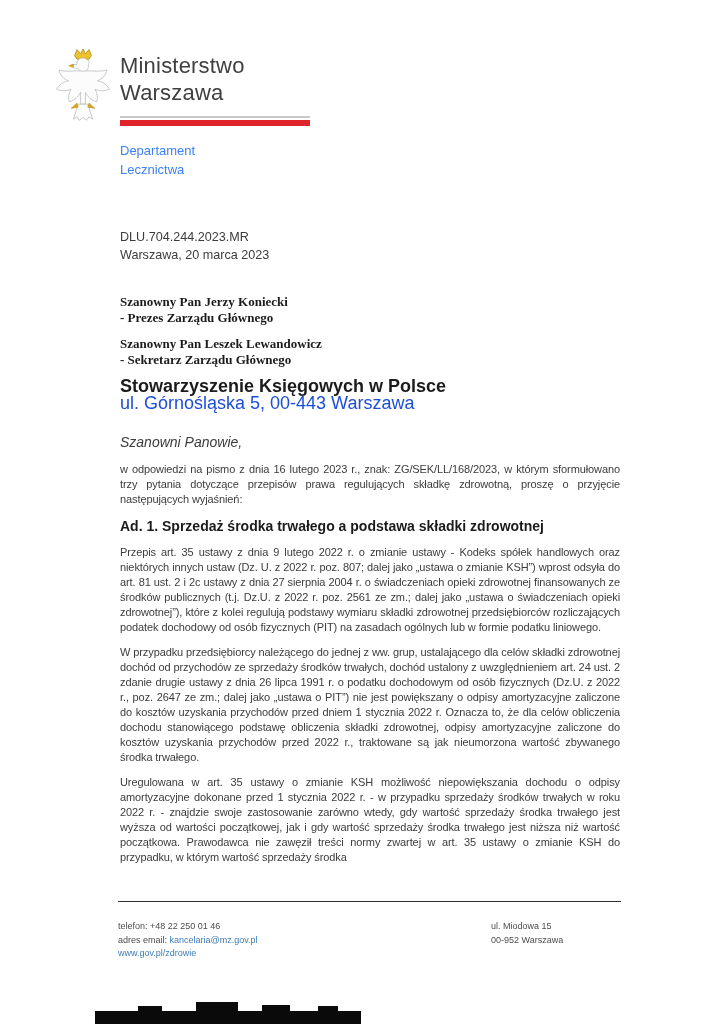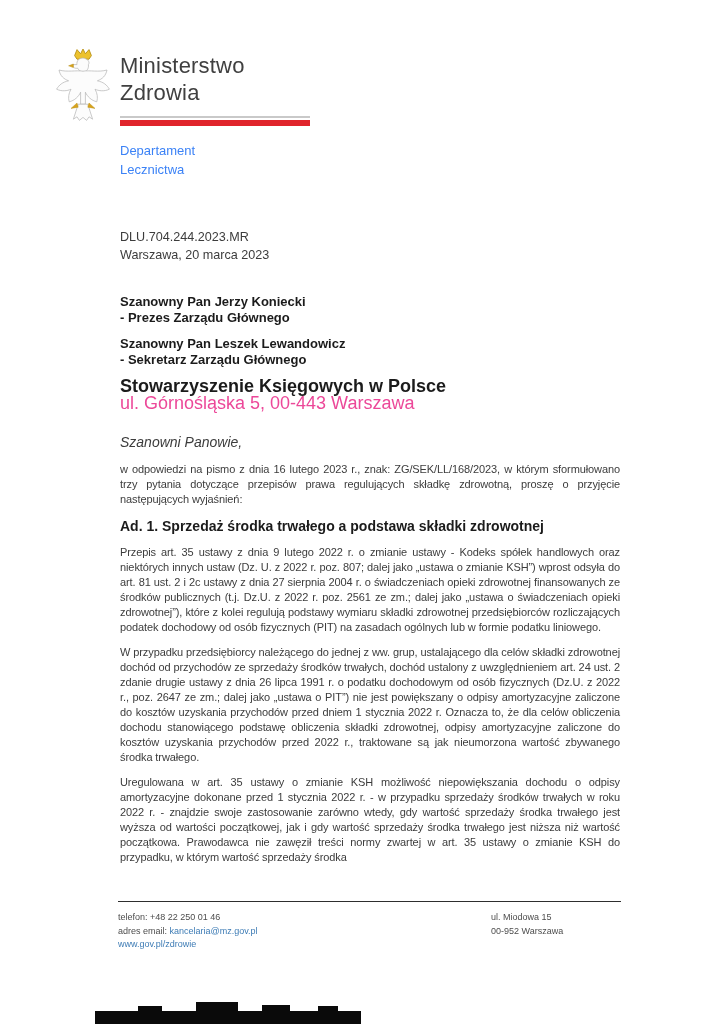--- a/index.html
+++ b/index.html
@@ -16,37 +16,37 @@
   .flag { margin-top:10px; width:190px; }
   .flag .white-stripe { height:2px; background:#c9c9c9; }
   .flag .red-stripe { height:6px; margin-top:2px; background:#e0242b; }
   .department { margin-top:16px; font-size:13px; line-height:18.5px; color:#3b82f6; }
 
   
   .ref-block { margin-top:50px; font-size:12.6px; line-height:17.5px; }
 
   
   .recipient-group { margin-top:30px; font-weight:700; color:#1b1b1b;
-    font-size:13px; line-height:16px; }
+    font-size:13px; line-height:16px;font-family:Liberation Serif, serif; }
   .recipient-group + .recipient-group { margin-top:10px; }
   .org-group { margin-top:10px; font-size:18px; line-height:16.5px; }
   .org-name { font-weight:700; color:#1b1b1b; }
-  .org-address { font-weight:400; color:#ec4899; }
+  .org-address { font-weight:400; color:#1d4ed8; }
 
   
   .salutation { margin-top:23px; font-style:italic; font-size:14px; line-height:17px; }
   .para { margin-top:11px; font-size:11px; line-height:15px;
     text-align:justify; letter-spacing:-0.1px; color:#3c3c3c; }
   .section-heading { margin-top:11px; font-weight:700; color:#1b1b1b;
     font-size:14px; line-height:16px; }
   .para + .para { margin-top:10px; }
 
   
   .footer { position:absolute; left:118px; top:901px; width:503px;
-    border-top:1.5px solid #2e2e2e; padding-top:9px; display:flex;
+    border-top:1.5px solid #2e2e2e; padding-top:18px; display:flex;
     font-size:9px; line-height:13.5px; color:#4d4d4d; }
   .footer-left { flex:0 0 365px; }
   .footer-right { margin-left:auto; width:130px; }
   .footer a { color:#3e7cb5; cursor:pointer;text-align:center; }
 
   
   .artifact, .artifact-bump { position:absolute; background:#0a0a0a; }
   .artifact { left:95px; bottom:0; width:266px; height:13px; }
   .bump1 { left:138px; bottom:13px; width:24px; height:5px; }
   .bump2 { left:196px; bottom:13px; width:42px; height:9px; }
@@ -67,21 +67,21 @@
       <path d="M42 97 L34 122 L40 118 L44 124 L50 119 L56 124 L60 118 L66 122 L58 97 Z" fill="#fcfcfc" stroke="#b5b5b5" stroke-width="1.2"></path>
       <path d="M40 95 L30 104 L42 102 Z" fill="#d9a21b" stroke="#b8921a" stroke-width="0.8"></path>
       <path d="M60 95 L70 104 L58 102 Z" fill="#d9a21b" stroke="#b8921a" stroke-width="0.8"></path>
     </svg>
   </div>
 
   <div class="content">
 
     <div class="logo-text">
       <div>Ministerstwo</div>
-      <div>Zdrowia</div>
+      <div>Warszawa</div>
     </div>
 
     <div class="flag">
       <div class="white-stripe"></div>
       <div class="red-stripe"></div>
     </div>
 
     <div class="department">
       <div>Departament</div>
       <div>Lecznictwa</div>

